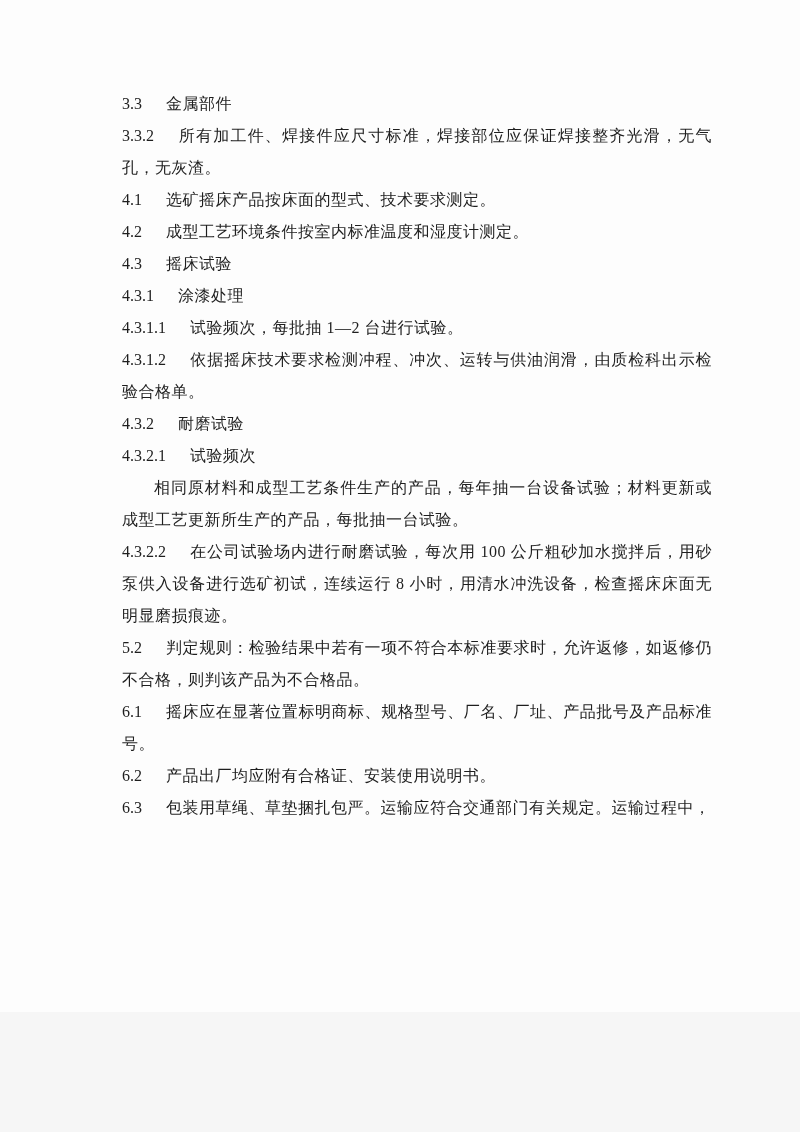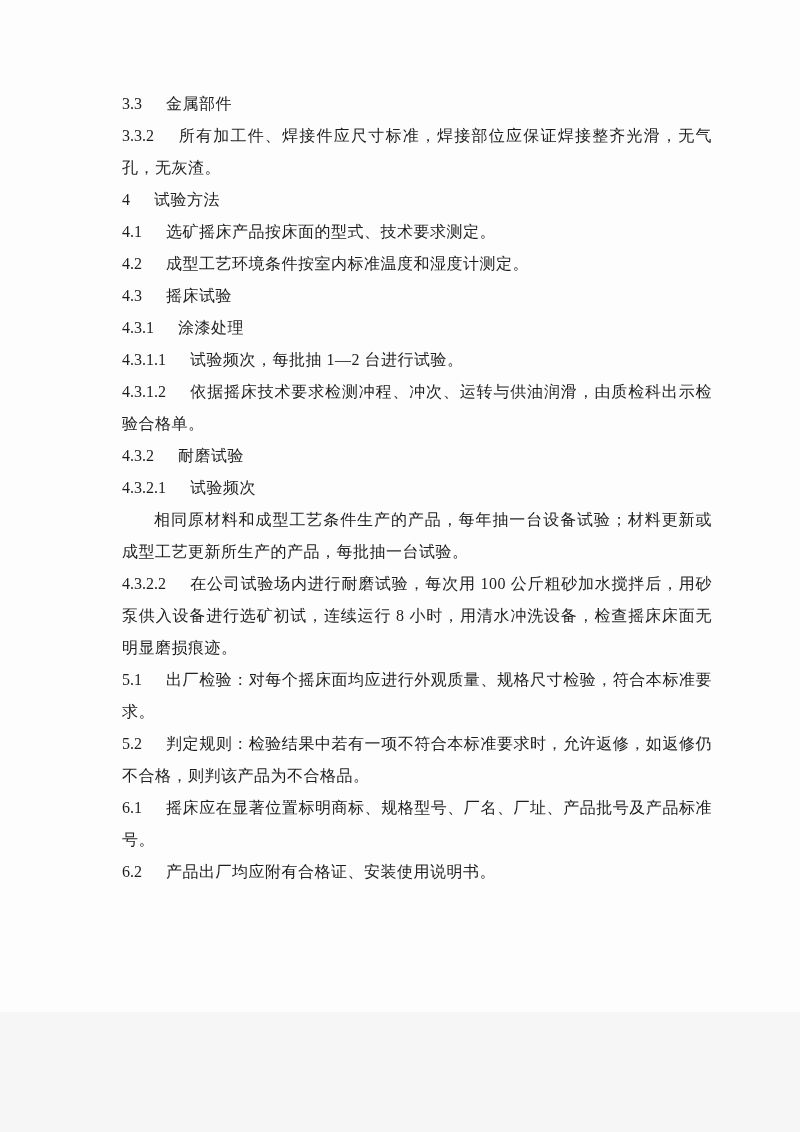--- a/index.html
+++ b/index.html
@@ -38,29 +38,28 @@
     text-indent: 32px;
   }
 </style>
 </head>
 <body>
 
 <div class="page">
   <div class="content" id="content">
       <div class="para"><span class="num">3.3</span><span>金属部件</span></div>
       <div class="para"><span class="num">3.3.2</span><span>所有加工件、焊接件应尺寸标准，焊接部位应保证焊接整齐光滑，无气孔，无灰渣。</span></div>
-      <div class="para"><span class="num">4</span><span>试验方法</span></div>
       <div class="para"><span class="num">4.1</span><span>选矿摇床产品按床面的型式、技术要求测定。</span></div>
       <div class="para"><span class="num">4.2</span><span>成型工艺环境条件按室内标准温度和湿度计测定。</span></div>
       <div class="para"><span class="num">4.3</span><span>摇床试验</span></div>
       <div class="para"><span class="num">4.3.1</span><span>涂漆处理</span></div>
       <div class="para"><span class="num">4.3.1.1</span><span>试验频次，每批抽 1—2 台进行试验。</span></div>
       <div class="para"><span class="num">4.3.1.2</span><span>依据摇床技术要求检测冲程、冲次、运转与供油润滑，由质检科出示检验合格单。</span></div>
       <div class="para"><span class="num">4.3.2</span><span>耐磨试验</span></div>
       <div class="para"><span class="num">4.3.2.1</span><span>试验频次</span></div>
       <div class="para indent"><span>相同原材料和成型工艺条件生产的产品，每年抽一台设备试验；材料更新或成型工艺更新所生产的产品，每批抽一台试验。</span></div>
       <div class="para"><span class="num">4.3.2.2</span><span>在公司试验场内进行耐磨试验，每次用 100 公斤粗砂加水搅拌后，用砂泵供入设备进行选矿初试，连续运行 8 小时，用清水冲洗设备，检查摇床床面无明显磨损痕迹。</span></div>
-      <div class="para"><span class="num">5.1</span><span>出厂检验：对每个摇床面均应进行外观质量、规格尺寸检验，符合本标准要求。</span></div>
       <div class="para"><span class="num">5.2</span><span>判定规则：检验结果中若有一项不符合本标准要求时，允许返修，如返修仍不合格，则判该产品为不合格品。</span></div>
       <div class="para"><span class="num">6.1</span><span>摇床应在显著位置标明商标、规格型号、厂名、厂址、产品批号及产品标准号。</span></div>
       <div class="para"><span class="num">6.2</span><span>产品出厂均应附有合格证、安装使用说明书。</span></div>
+      <div class="para"><span class="num">6.3</span><span>包装用草绳、草垫捆扎包严。运输应符合交通部门有关规定。运输过程中，</span></div>
     </div>
 </div>
 
 </body></html>

